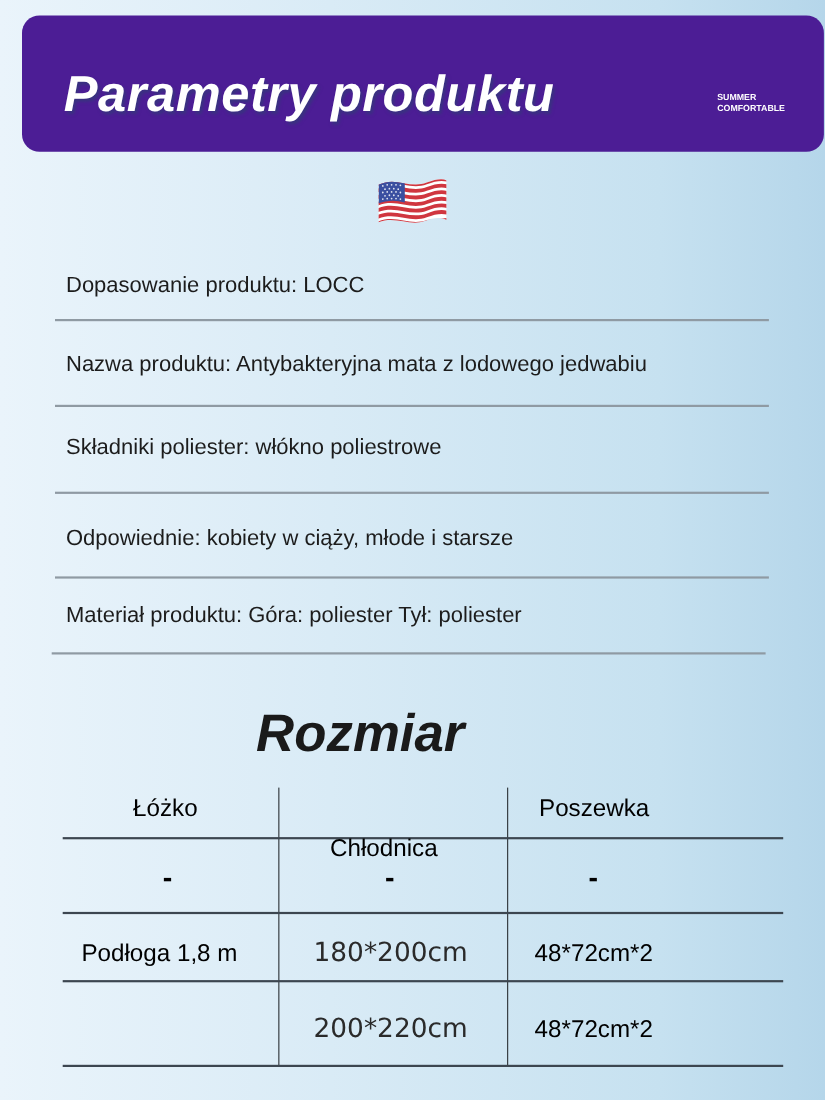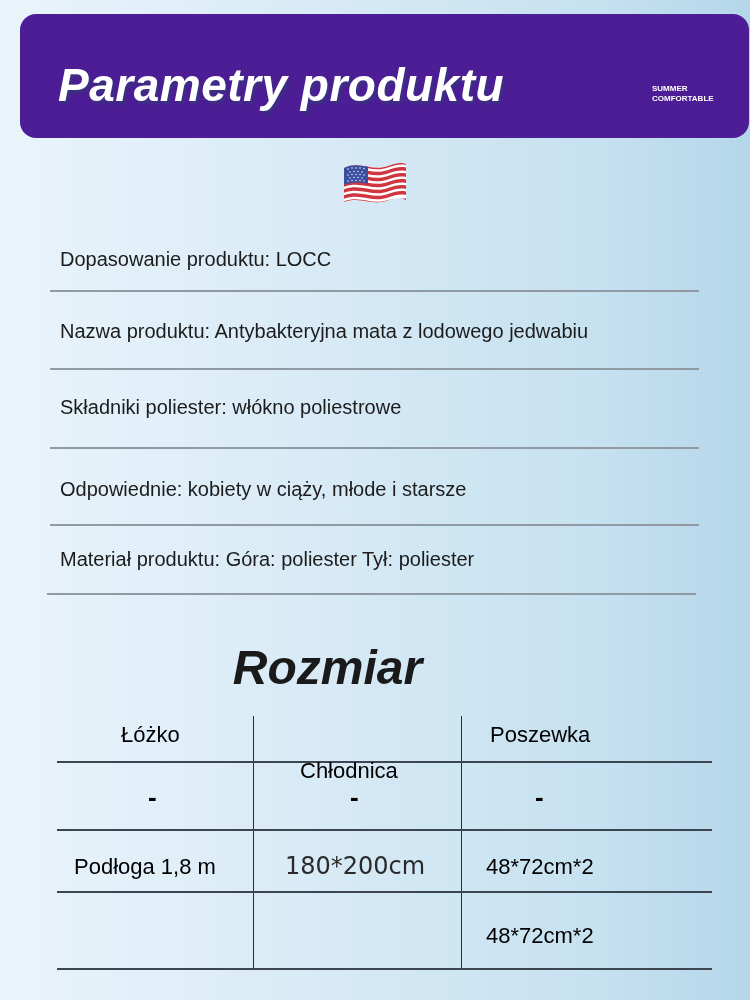--- a/index.html
+++ b/index.html
@@ -145,14 +145,15 @@
   <div class="cell" style="left:433px; top:6px;">Poszewka</div>
 
   <div class="cell dash" style="left:91px; top:66px;">-</div>
   <div class="cell dash" style="left:293px; top:66px;">-</div>
   <div class="cell dash" style="left:478px; top:66px;">-</div>
 
   <div class="cell" style="left:17px; top:138px;">Podłoga 1,8 m</div>
   <div class="cell mono" style="left:228px; top:136px;">180*200cm</div>
   <div class="cell" style="left:429px; top:138px;">48*72cm*2</div>
 
+  <div class="cell mono" style="left:228px; top:205px;">200*220cm</div>
   <div class="cell" style="left:429px; top:207px;">48*72cm*2</div>
 </div>
 
 </body></html>

